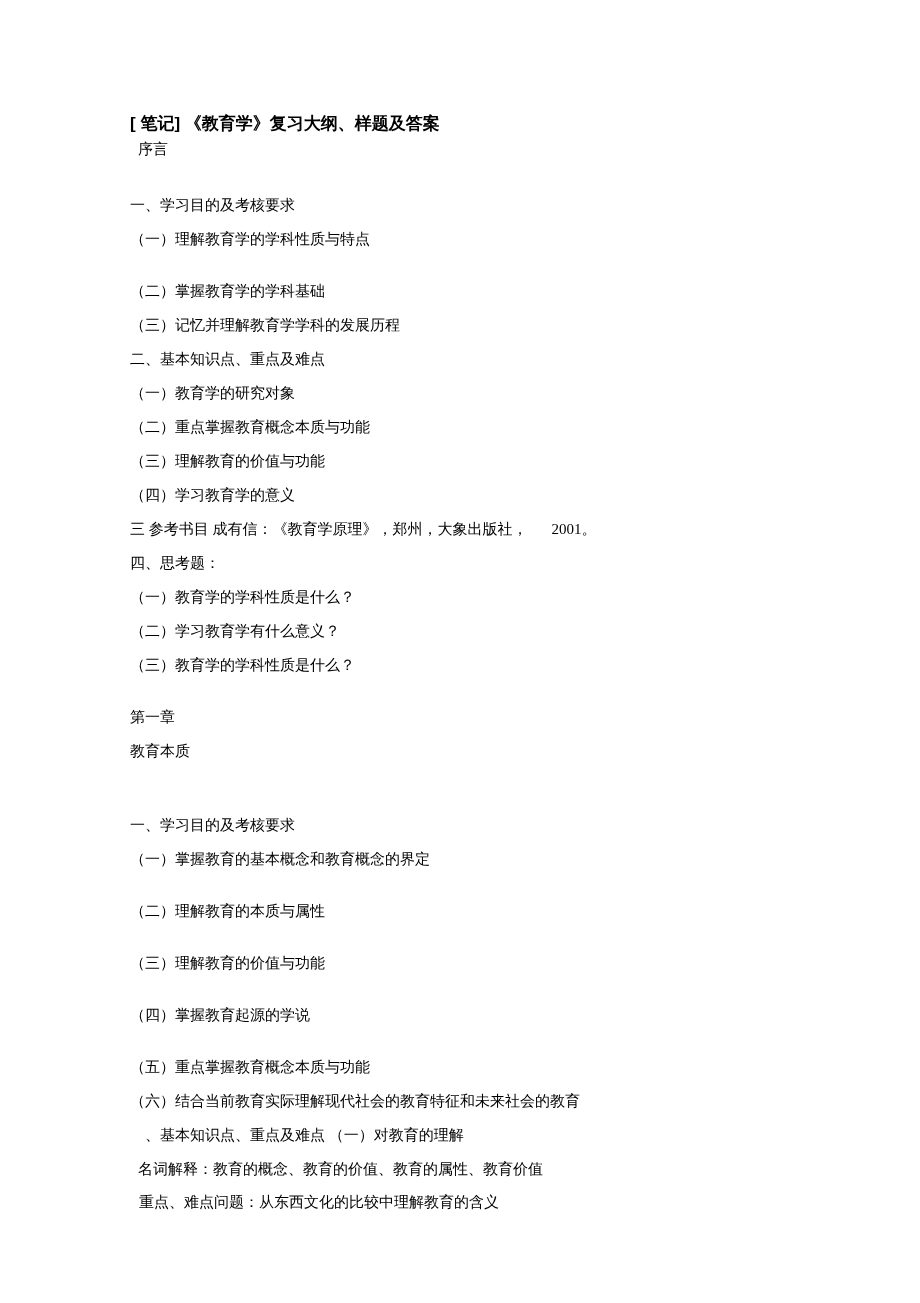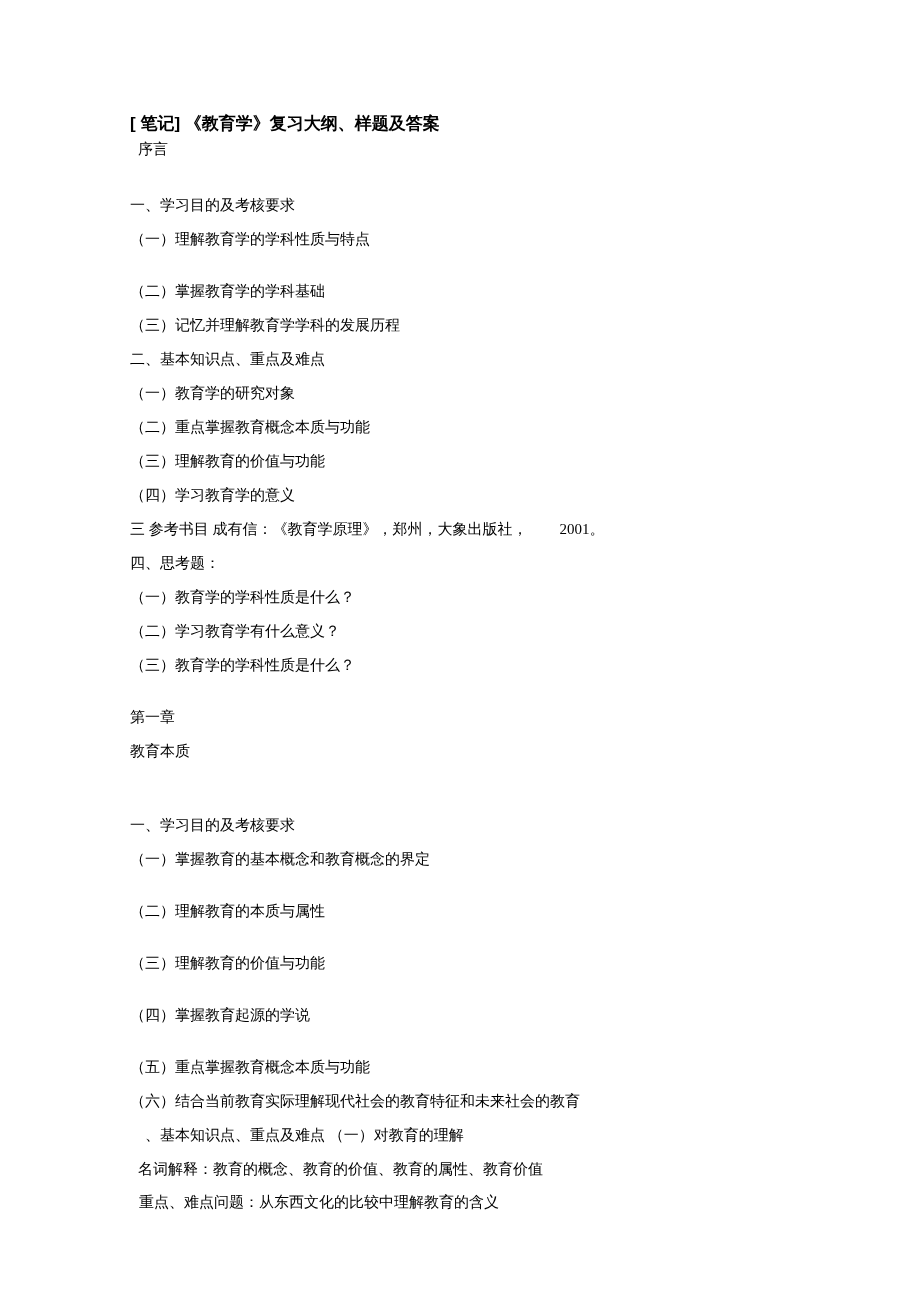--- a/index.html
+++ b/index.html
@@ -27,21 +27,21 @@
     .gap {
       height: 18px;
     }
     .gap-large {
       height: 40px;
     }
     .indent {
       padding-left: 1em;
     }
     .ref-line span.year {
-      margin-left: 32px;
+      margin-left: 24px;
     }
   </style>
 </head>
 <body>
 
 <div class="title">[ 笔记] 《教育学》复习大纲、样题及答案</div>
 
 <div class="para">序言</div>
 
 <div class="gap"></div>

